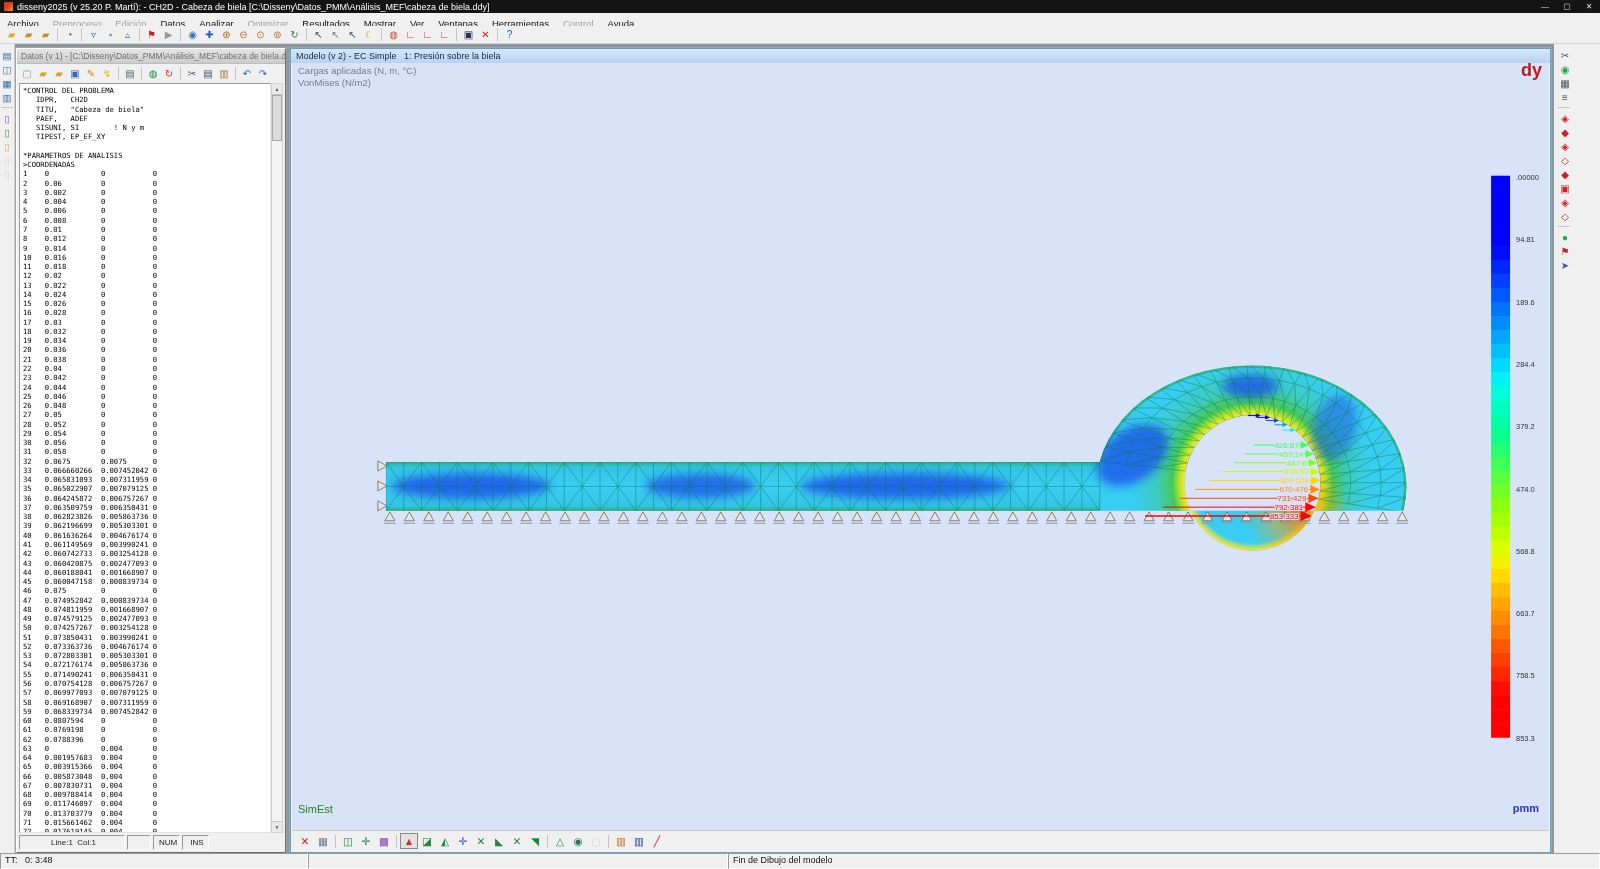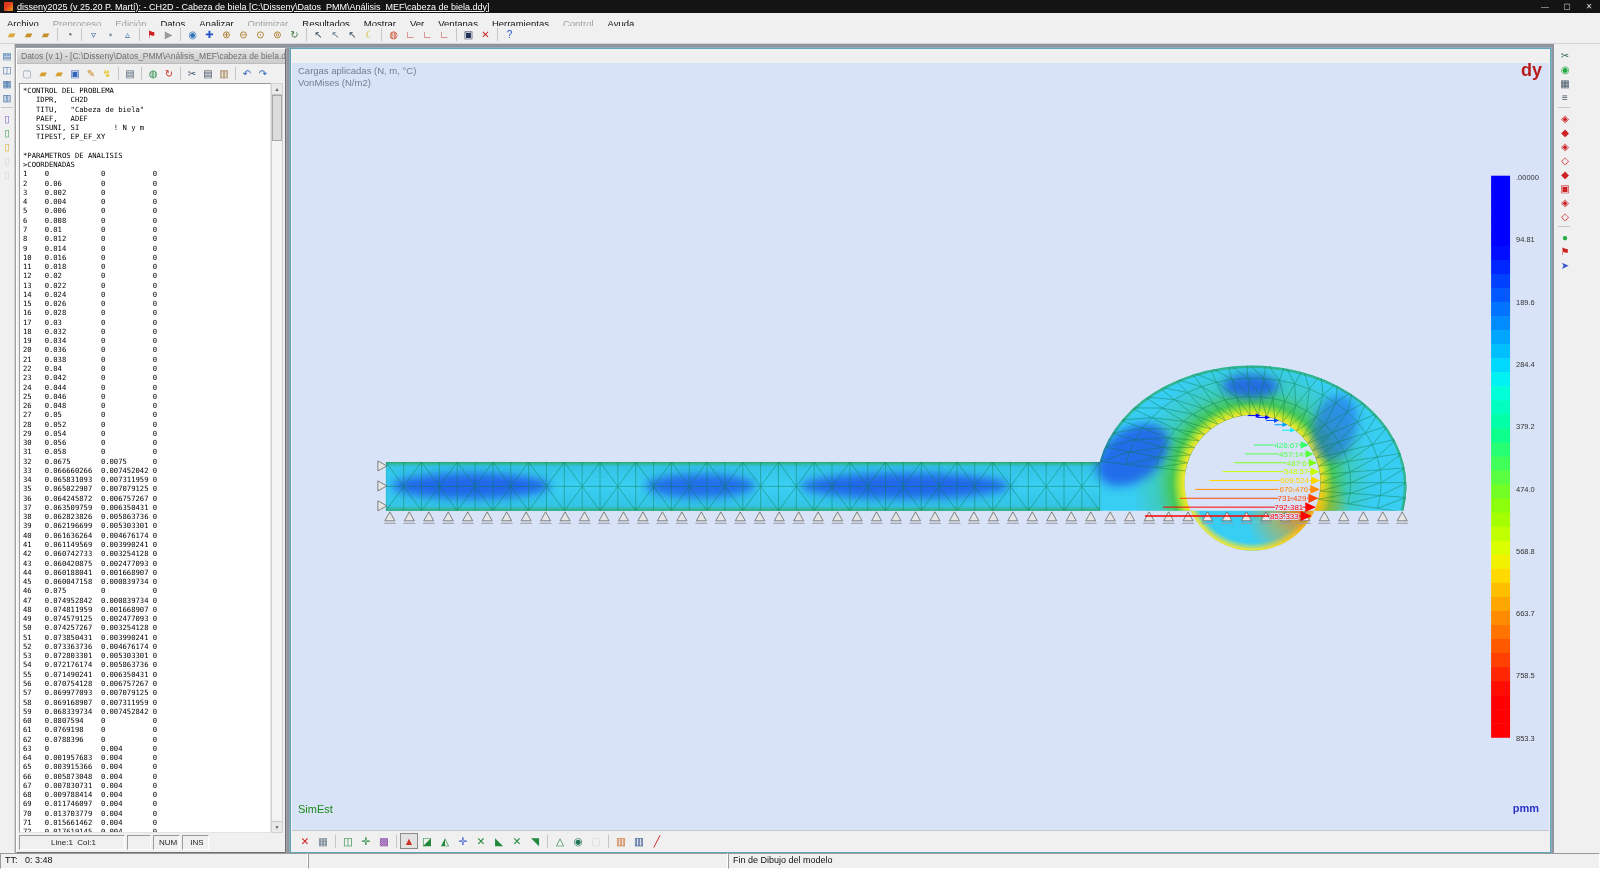--- a/index.html
+++ b/index.html
@@ -2,21 +2,21 @@
 <html><head>
 <meta charset="utf-8">
 <style>
   html,body{margin:0;padding:0;background:#222;}
   #app{position:relative;width:1600px;height:869px;font-family:"Liberation Sans",sans-serif;
        background:#8e959e;overflow:hidden;cursor:default;-webkit-font-smoothing:antialiased;}
   
   .titlebar{position:absolute;left:0;top:0;width:1600px;height:13px;background:#141414;color:#fff;
             font-size:9px;display:flex;align-items:center;z-index:30;}
   .app-ico{width:9px;height:9px;margin:0 4px 0 4px;background:linear-gradient(135deg,#e03a1e 40%,#f0a018);border-radius:1px;flex:0 0 auto;}
-  .wtitle{white-space:pre;overflow:hidden;text-decoration:underline;}
+  .wtitle{white-space:pre;overflow:hidden;}
   .wctrl{margin-left:auto;display:flex;height:13px;}
   .wbtn{width:22px;text-align:center;font-size:8px;line-height:13px;color:#ddd;}
   .menubar{position:absolute;left:0;top:13px;width:1600px;height:13px;background:#f0f0f0;display:flex;align-items:center;z-index:30;}
   .menu-item{padding:13px 7px;font-size:9.5px;line-height:13px;color:#111;white-space:pre;margin-top:7px;}
   .menu-item.disabled{color:#9f9f9f;}
   .maintb{position:absolute;left:0;top:26px;width:1600px;height:18px;background:#f0f0f0;
           border-bottom:1px solid #d4d4d4;display:flex;align-items:center;padding-left:3px;box-sizing:border-box;z-index:30;}
   .tbtn{display:inline-flex;flex:0 0 auto;width:17px;height:15px;align-items:center;justify-content:center;font-size:10px;}
   .tbtn.pressed{border:1px solid #8a8a8a;background:#e2e2e2;box-sizing:border-box;}
   .tbtn.disabled{opacity:.38;}
@@ -283,20 +283,21 @@
     </div>
     <div class="d-status">
       <span class="d-cell" style="width:106px">Line:1  Col:1</span>
       <span class="d-cell" style="width:24px"></span>
       <span class="d-cell" style="width:27px">NUM</span>
       <span class="d-cell" style="width:27px">INS</span>
     </div>
   </div>
 
   <div class="win" id="modeloWin">
+    <div class="m-title">Modelo (v 2) - EC Simple   1: Presión sobre la biela</div>
     <div class="m-canvas">
       <svg id="scene" xmlns="http://www.w3.org/2000/svg" viewBox="291 62 1259 770" preserveAspectRatio="none">
           <defs>
             <linearGradient id="barGrad" gradientUnits="userSpaceOnUse" x1="0" y1="462" x2="0" y2="511">
               <stop offset="0" stop-color="#2fb077"></stop>
               <stop offset="0.1" stop-color="#33c4e6"></stop>
               <stop offset="0.45" stop-color="#39cef2"></stop>
               <stop offset="0.55" stop-color="#39cef2"></stop>
               <stop offset="0.9" stop-color="#33c4e6"></stop>
               <stop offset="1" stop-color="#2fb077"></stop>

